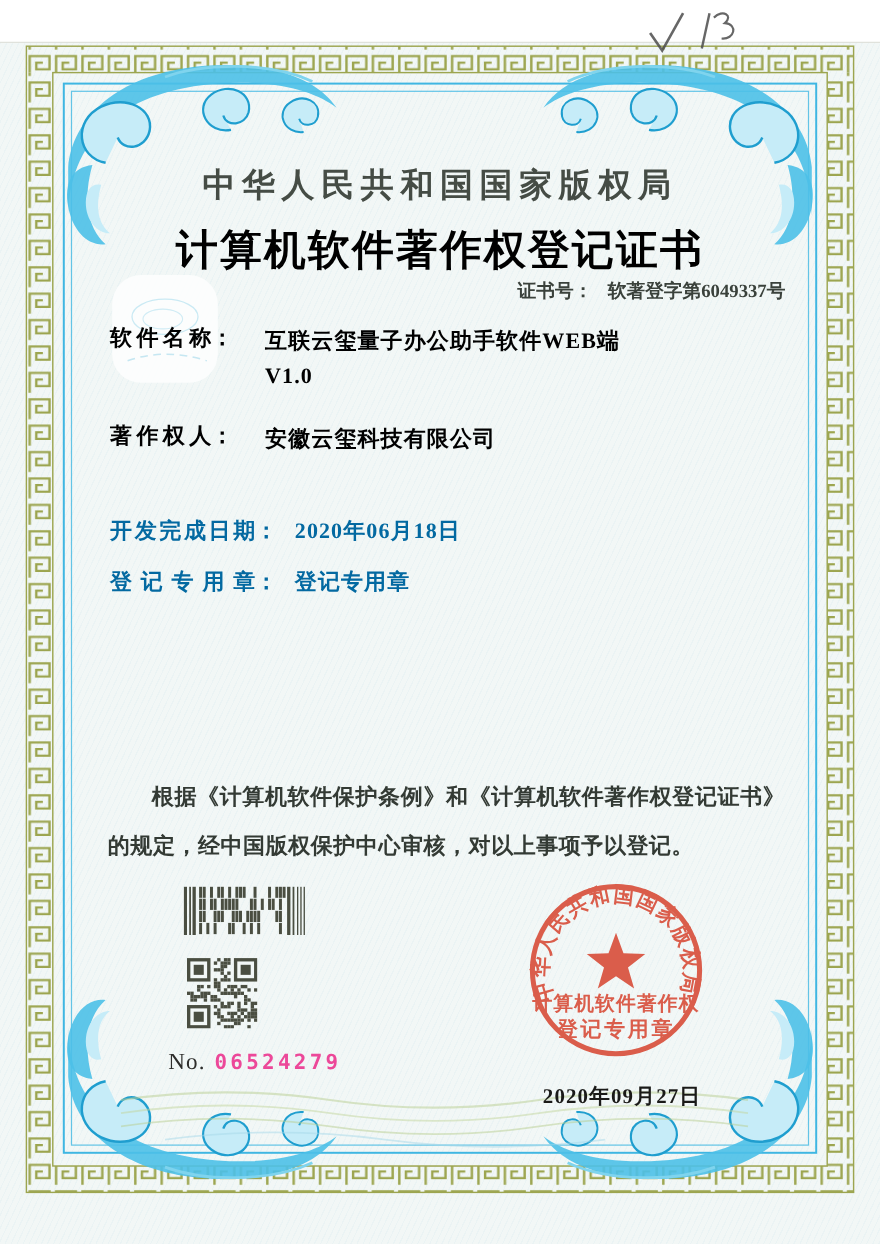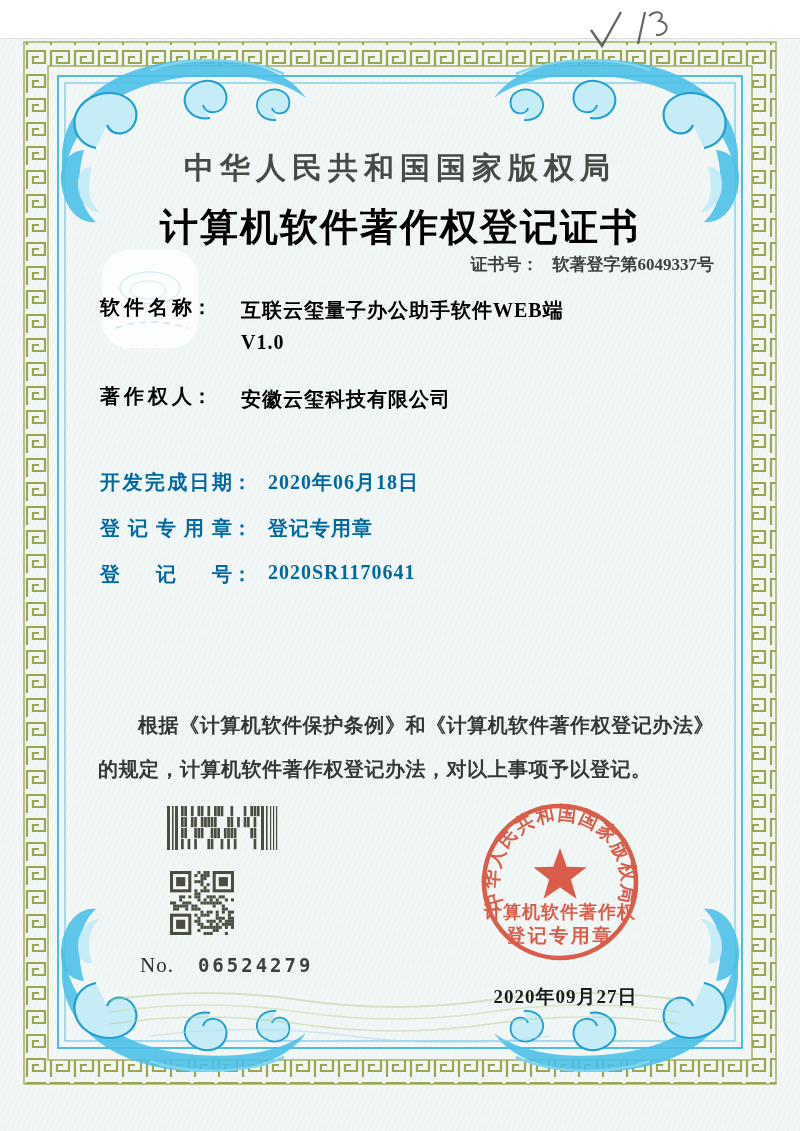--- a/index.html
+++ b/index.html
@@ -23,22 +23,22 @@
   .val2{display:inline-block;vertical-align:top;margin-left:24px;line-height:32px;letter-spacing:1px;}
   .registry{position:absolute;left:100px;top:469px;}
   .rrow{height:46px;font-size:20px;font-weight:bold;color:#0369a1;white-space:nowrap;}
   .statement{position:absolute;left:98px;top:703px;width:616px;font-size:20px;line-height:44px;
     text-indent:2em;text-align:justify;color:#333a34;font-weight:600;letter-spacing:0.5px;}
   .white-blob{position:absolute;left:102px;top:250px;width:96px;height:98px;border-radius:26px;
     background:rgba(252,253,253,0.95);}
   .barcode{position:absolute;left:167px;top:806px;width:112px;height:44px;}
   .qrcode{position:absolute;left:170px;top:871px;width:64px;height:64px;}
   .serial{position:absolute;left:140px;top:953px;font-size:21px;color:#2d2d2b;white-space:nowrap;}
-  .serial .no-label{letter-spacing:1px;}
-  .serial .no-value{margin-left:24px;font-family:"DejaVu Sans Mono",monospace;font-size:19px;letter-spacing:3px;color:#404040;font-weight:bold;}
+  .serial .no-label{letter-spacing:1px;margin-left:13px;}
+  .serial .no-value{margin-left:8px;font-family:"DejaVu Sans Mono",monospace;font-size:19px;letter-spacing:3px;color:#ec4899;font-weight:bold;}
   .seal{position:absolute;left:470px;top:790px;}
   .seal-date{position:absolute;left:468px;top:984px;width:195px;text-align:center;font-size:19px;font-weight:bold;color:#1a1a18;letter-spacing:1px;}
   .handwriting{position:absolute;left:575px;top:4px;}
 </style>
 </head>
 <body>
 
 <div class="page">
 
   <div class="paper"></div>
@@ -114,26 +114,23 @@
     <span class="val2">安徽云玺科技有限公司</span>
   </div>
 
   <div class="registry">
     <div class="rrow">
       <span class="jl w6">开发完成日期</span><span class="colon">：</span><span class="val">2020年06月18日</span>
     </div>
     <div class="rrow">
       <span class="jl w6">登记专用章</span><span class="colon">：</span><span class="val">登记专用章</span>
     </div>
-    <div class="rrow">
-      <span class="jl w6">登记号</span><span class="colon">：</span><span class="val">2020SR1170641</span>
-    </div>
-  </div>
-
-  <div class="statement">根据《计算机软件保护条例》和《计算机软件著作权登记办法》的规定，计算机软件著作权登记办法，对以上事项予以登记。</div>
+  </div>
+
+  <div class="statement">根据《计算机软件保护条例》和《计算机软件著作权登记证书》的规定，经中国版权保护中心审核，对以上事项予以登记。</div>
 
   <div class="barcode">
     <svg id="barcode-svg" width="112" height="44" viewBox="0 0 112 44">
         <rect x="0" y="0" width="3" height="44" fill="#4a4e41"></rect>
         <rect x="5" y="0" width="1.6" height="44" fill="#4a4e41"></rect>
         <rect x="8" y="0" width="3" height="44" fill="#4a4e41"></rect>
         <rect x="94" y="0" width="3" height="44" fill="#4a4e41"></rect>
         <rect x="99" y="0" width="1.6" height="44" fill="#4a4e41"></rect>
         <rect x="103" y="0" width="1.2" height="44" fill="#4a4e41"></rect>
         <rect x="106" y="0" width="1.2" height="44" fill="#4a4e41"></rect>

